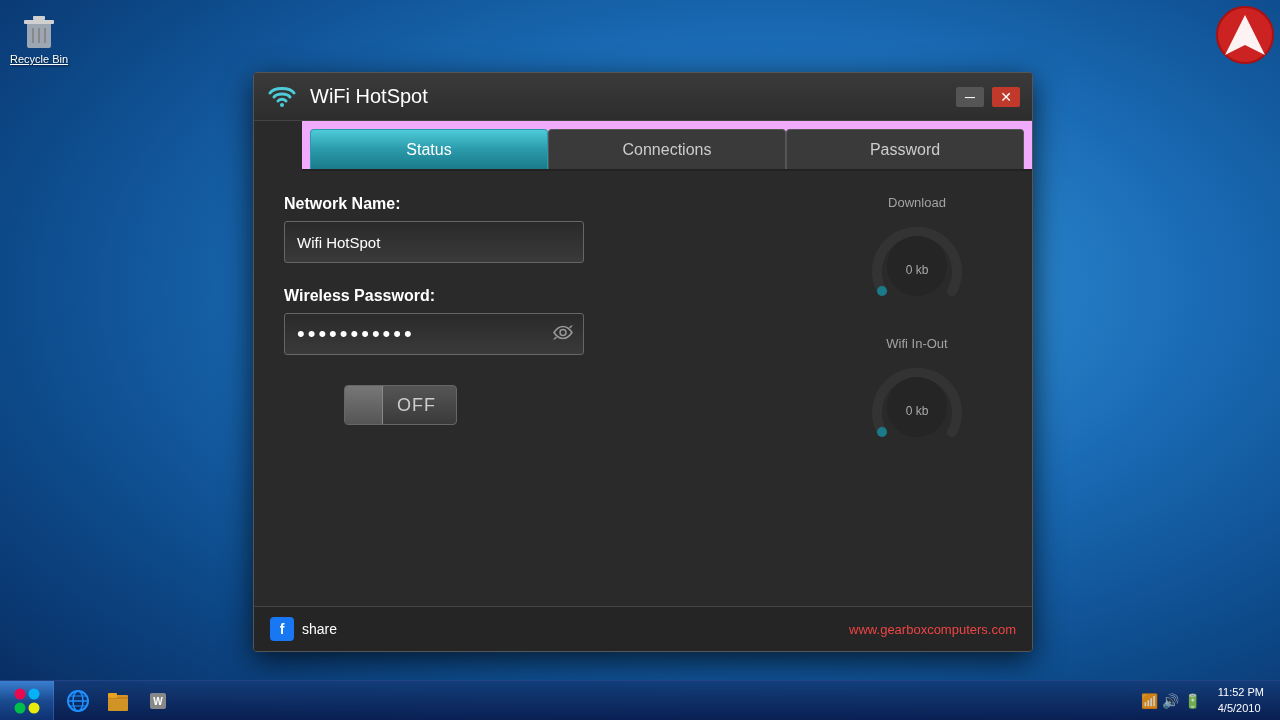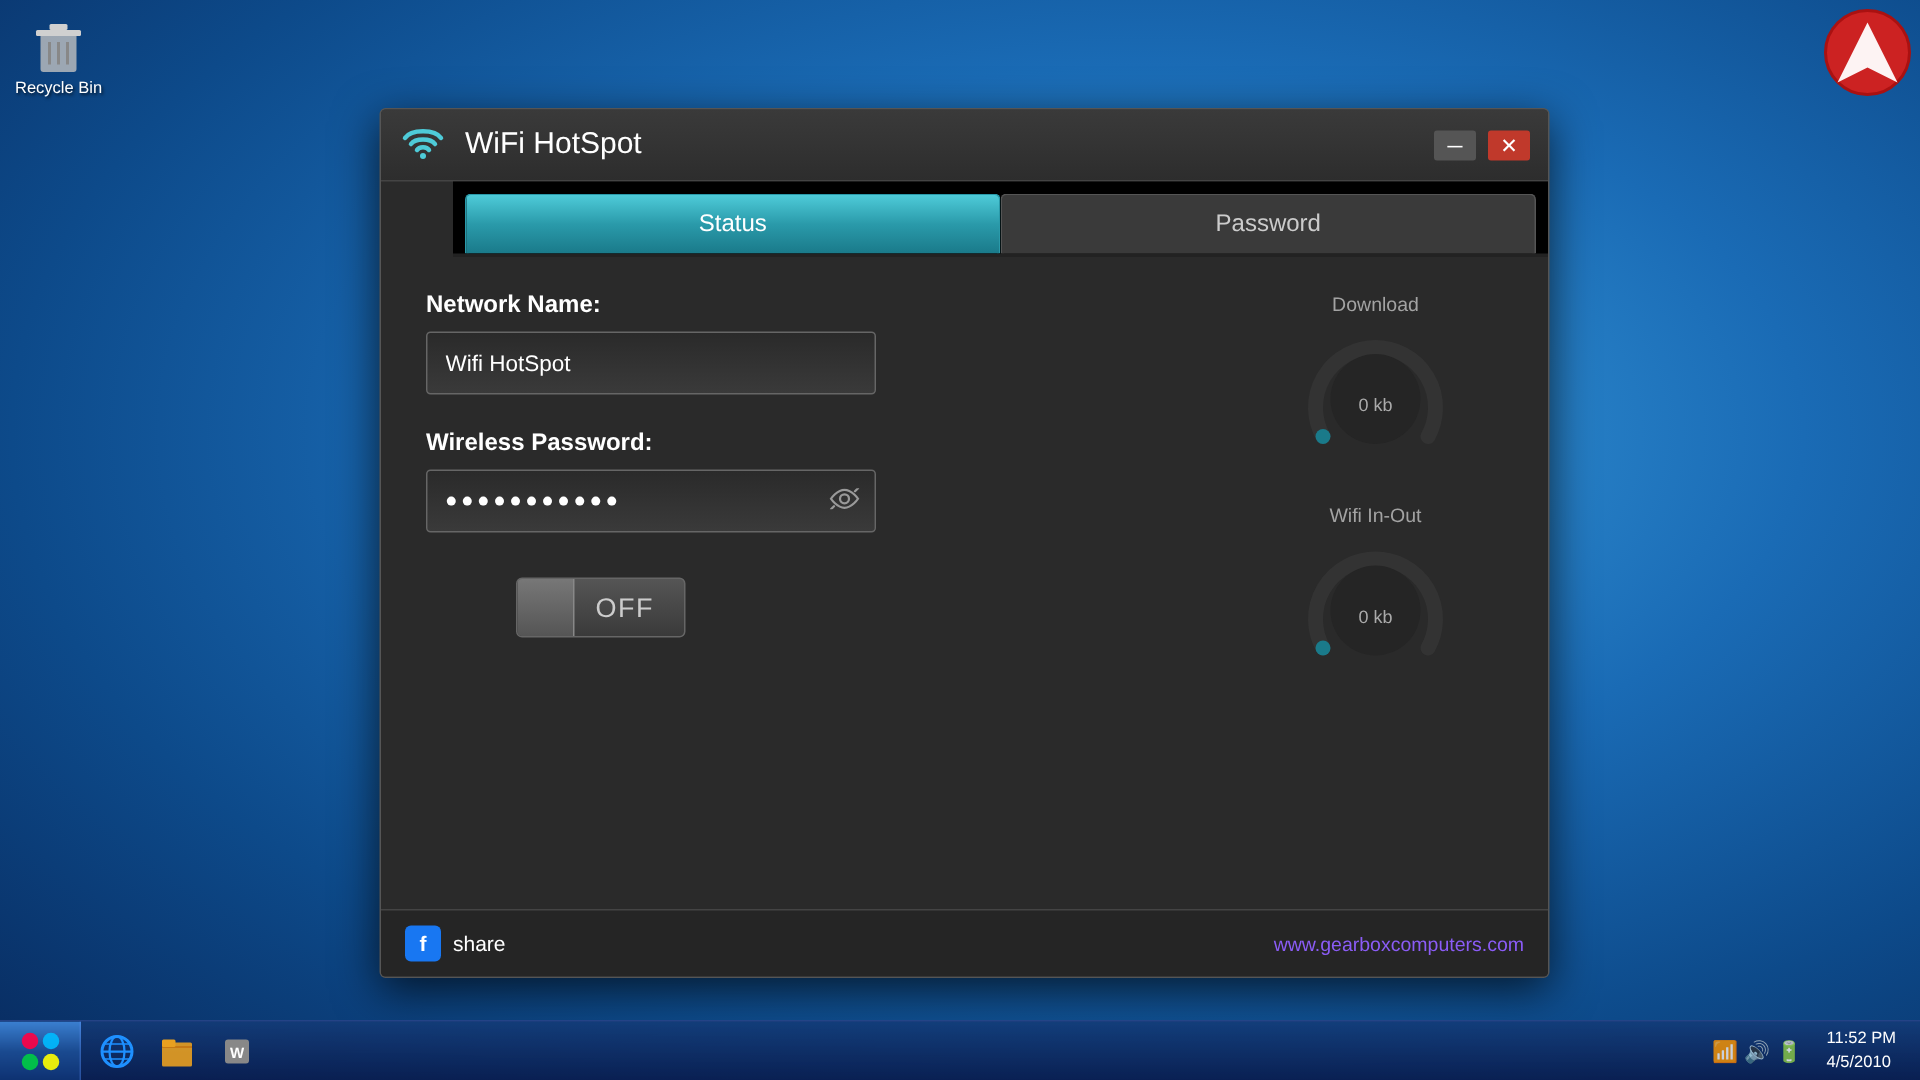--- a/index.html
+++ b/index.html
@@ -25,20 +25,21 @@
       position: absolute;
       top: 10px;
       left: 10px;
       display: flex;
       flex-direction: column;
       align-items: center;
       color: white;
       font-size: 11px;
       text-shadow: 1px 1px 2px rgba(0,0,0,0.7);
       cursor: pointer;
+      text-decoration: underline;
     }
     .recycle-bin-icon {
       width: 40px;
       height: 40px;
       margin-bottom: 3px;
     }
 
     
     .taskbar {
       position: absolute;
@@ -176,21 +177,21 @@
       color: white;
     }
     .title-btn-close {
       background: #c0392b;
       color: white;
     }
 
     
     .tab-bar {
       height: 50px;
-      background: #000000;
+      background: #f0abfc;
       display: flex;
       align-items: stretch;
       padding: 8px 8px 0 8px;
       gap: 0;
       border-bottom: 2px solid #222;
       flex-shrink: 0;
       margin-left: 48px;
     }
     .tab {
       flex: 1;
@@ -356,21 +357,21 @@
       border-radius: 4px;
       display: flex;
       align-items: center;
       justify-content: center;
       color: white;
       font-weight: bold;
       font-size: 14px;
     }
     .footer-url {
       margin-left: auto;
-      color: #8b5cf6;
+      color: #ef4444;
       font-size: 13px;
     }
   </style>
 </head>
 <body>
 
 <div class="desktop">
 
   <div class="recycle-bin">
     <svg class="recycle-bin-icon" viewBox="0 0 40 40" fill="none" xmlns="http://www.w3.org/2000/svg">
@@ -405,20 +406,23 @@
       <span class="title-text">WiFi HotSpot</span>
       <div class="title-controls">
         <button class="title-btn title-btn-minimize">─</button>
         <button class="title-btn title-btn-close">✕</button>
       </div>
     </div>
 
     <div class="tab-bar">
       <div class="tab active">
         <span>Status</span>
+      </div>
+      <div class="tab">
+        <span>Connections</span>
       </div>
       <div class="tab">
         <span>Password</span>
       </div>
     </div>
 
     <div class="content">
 
       <div class="form-section">
 

